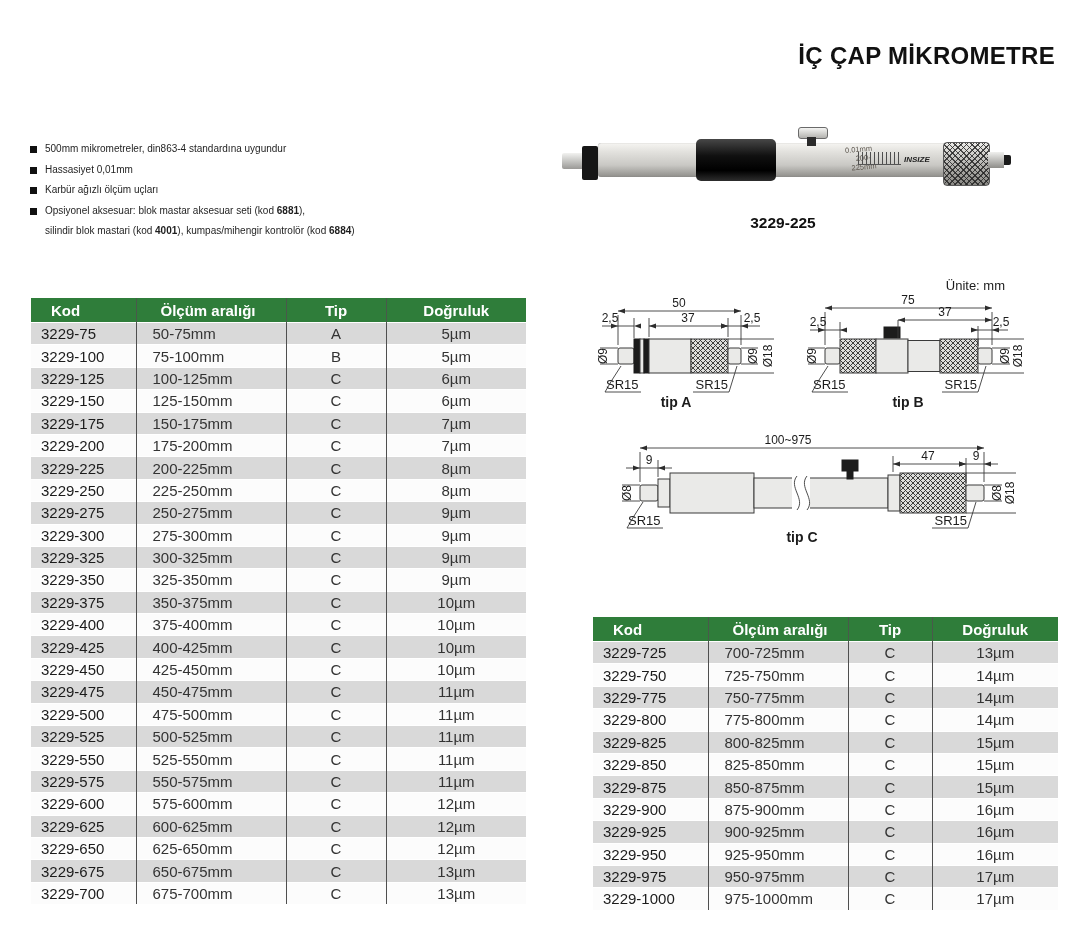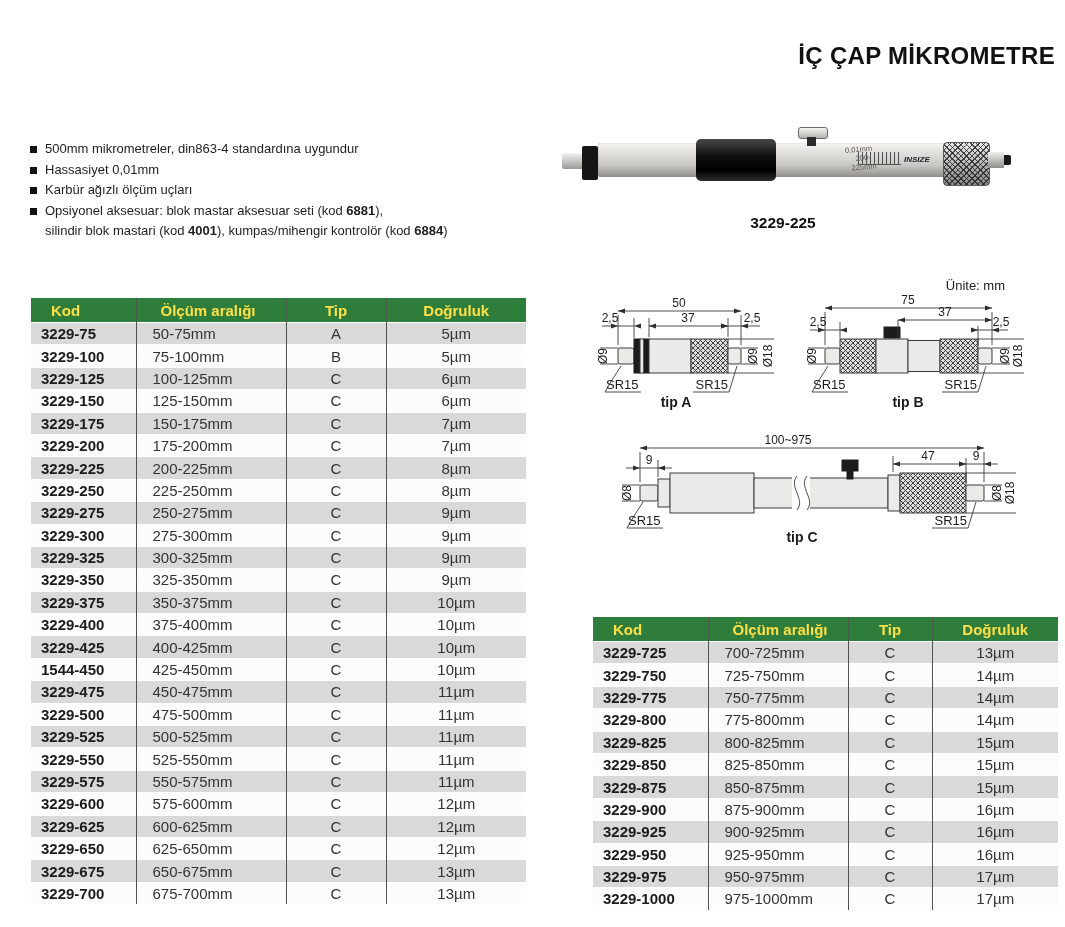--- a/index.html
+++ b/index.html
@@ -5,21 +5,21 @@
   html,body{margin:0;padding:0;background:#fff;}
   body{width:1065px;height:927px;position:relative;overflow:hidden;
        font-family:"Liberation Sans", sans-serif;color:#222;}
   .page{position:absolute;inset:0;background:#ffffff;}
 
   
   .title{position:absolute;top:26px;right:10px;font-size:24px;font-weight:bold;
          color:#111;letter-spacing:.3px;white-space:nowrap;}
 
   
-  .features{position:absolute;left:30px;top:139px;width:530px;font-size:13px;
+  .features{position:absolute;left:30px;top:139px;width:530px;font-size:10px;
             line-height:20.5px;color:#1e1e1e;}
   .feat{display:flex;align-items:flex-start;margin-bottom:0;}
   .sq{flex:0 0 auto;width:7px;height:7px;background:#111;margin:7px 8px 0 0;}
   .feat b{font-weight:bold;}
 
   
   .photo{position:absolute;left:558px;top:126px;width:456px;height:90px;}
   .photo *{position:absolute;}
   .p-tube{left:40px;top:17px;width:348px;height:34px;border-radius:3px;
           background:linear-gradient(#f6f5f2 0%,#e3e2de 25%,#c9c8c4 65%,#8f8e8a 100%);
@@ -55,31 +55,31 @@
   .drawings text.sr{font-size:13px;}
   .drawings text.tiplabel{font-size:14px;font-weight:bold;}
   .drawings text.unit{font-size:13px;}
   .dln{stroke:#3a3a3a;stroke-width:0.9;fill:none;}
   .part{stroke:#3a3a3a;stroke-width:1;fill:#eaeae8;}
   .partdark{stroke:#1c1c1c;stroke-width:1;fill:#1c1c1c;}
   .arr{fill:#2d2d2d;stroke:none;}
 
   
   .tbl{position:absolute;border-collapse:collapse;table-layout:fixed;font-size:15px;}
-  .tbl th{background:var(--green,#2f7d3a);color:#fde047;font-weight:bold;height:24px;
+  .tbl th{background:var(--green,#2f7d3a);color:#ffffff;font-weight:bold;height:24px;
           padding:0;vertical-align:middle;}
   .tbl th + th{border-left:1px solid rgba(80,80,80,.8);}
   .tbl td{height:21.4px;padding:0;vertical-align:middle;color:#333;border-top:1px solid #fff;}
   .tbl td + td{border-left:1px solid #4f4f4f;}
   .tbl tbody tr:nth-child(odd) td{background:var(--rowgray,#d9d9d9);}
   .tbl tbody tr:nth-child(even) td{background:var(--rowlight,#fcfcfc);}
   .tbl .h-kod{text-align:left;padding-left:20px;}
   .tbl .h-range{text-align:left;padding-left:24px;}
   .tbl .h-c{text-align:center;}
-  .tbl td.c-kod{font-weight:bold;color:#1b1b1b;text-align:left;padding-left:10px;}
+  .tbl td.c-kod{font-weight:normal;color:#1b1b1b;text-align:left;padding-left:10px;}
   .tbl td.c-range{text-align:left;padding-left:16px;}
   .tbl td.c-mid{text-align:center;}
   #tableLeft{left:31px;top:298px;width:495px;}
   #tableRight{left:593px;top:617px;width:465px;}
 </style>
 </head>
 <body>
 
 <div class="page">
 
@@ -400,21 +400,21 @@
           <td class="c-mid">C</td>
           <td class="c-mid">10µm</td>
         </tr>
         <tr>
           <td class="c-kod">3229-425</td>
           <td class="c-range">400-425mm</td>
           <td class="c-mid">C</td>
           <td class="c-mid">10µm</td>
         </tr>
         <tr>
-          <td class="c-kod">1544-450</td>
+          <td class="c-kod">3229-450</td>
           <td class="c-range">425-450mm</td>
           <td class="c-mid">C</td>
           <td class="c-mid">10µm</td>
         </tr>
         <tr>
           <td class="c-kod">3229-475</td>
           <td class="c-range">450-475mm</td>
           <td class="c-mid">C</td>
           <td class="c-mid">11µm</td>
         </tr>

